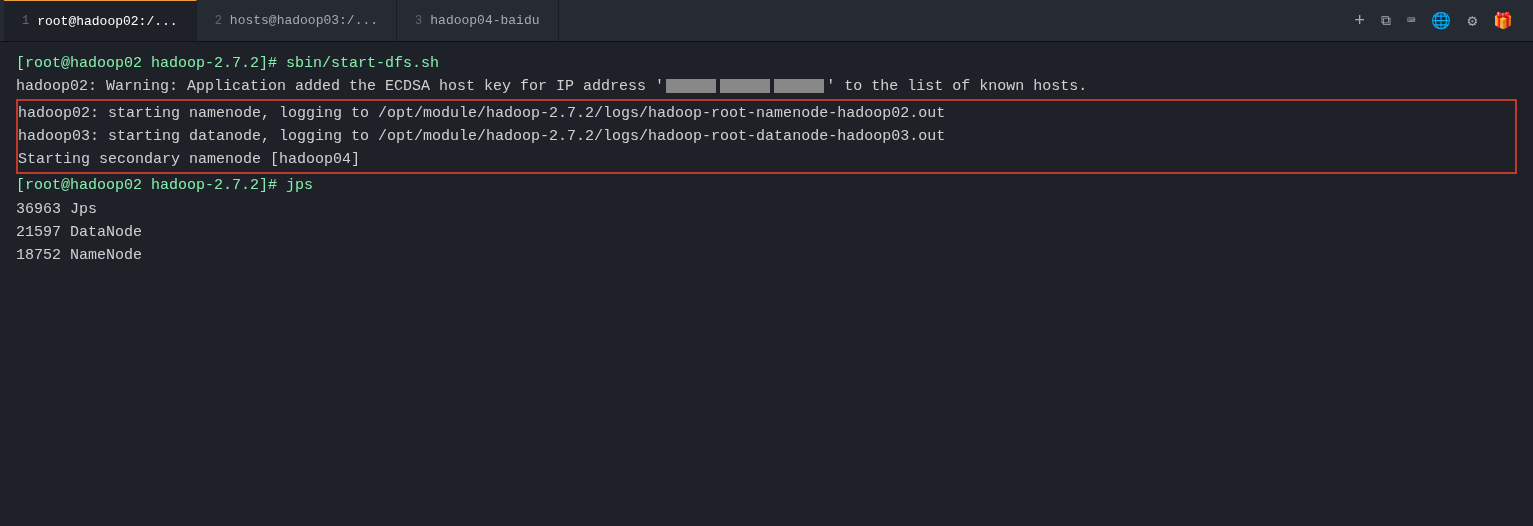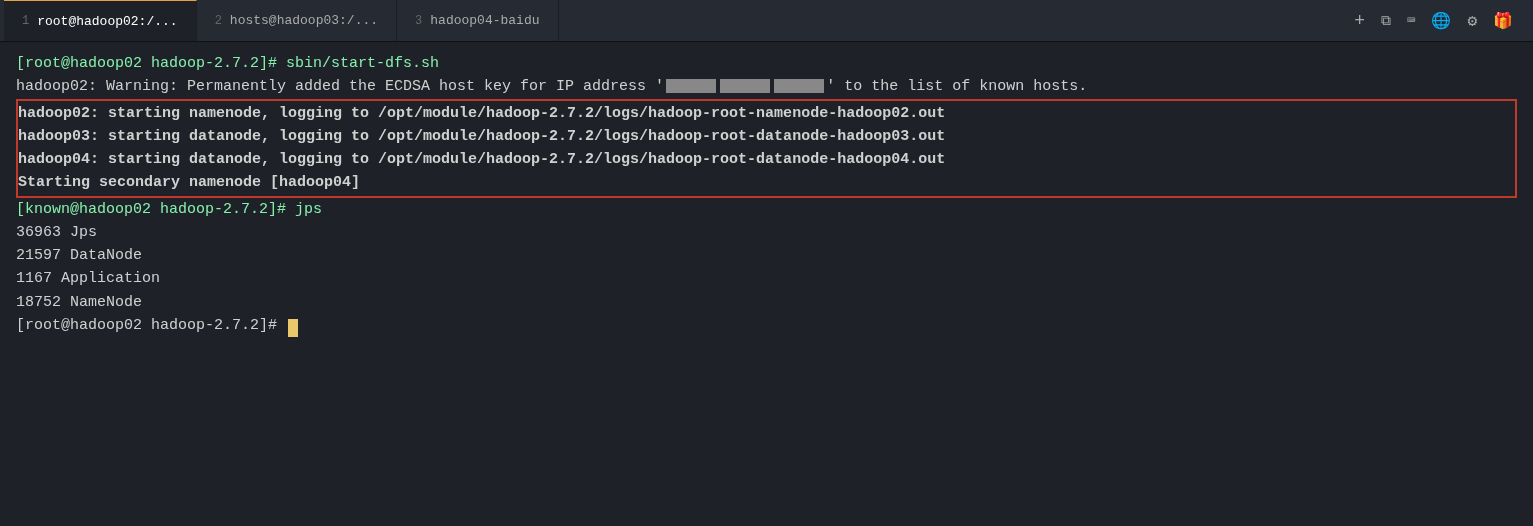--- a/index.html
+++ b/index.html
@@ -77,21 +77,20 @@
       display: block;
     }
 
     .prompt { color: #86efac; }
 
     
     .boxed-section {
       border: 2px solid #c0392b;
       padding: 1px 0;
       margin: 0;
-      font-weight: bold;
     }
 
     .boxed-line {
       display: block;
       white-space: pre;
     }
 
     
     .ip-box {
       display: inline-block;
@@ -136,30 +135,27 @@
       <span class="tab-action-btn" style="font-size:14px;">⌨</span>
       <span class="tab-action-btn" style="font-size:16px;">🌐</span>
       <span class="tab-action-btn" style="font-size:16px;">⚙</span>
       <span class="tab-action-btn" style="font-size:16px;">🎁</span>
     </div>
   </div>
 
   <div class="terminal">
 
     <span class="line prompt">[root@hadoop02 hadoop-2.7.2]# sbin/start-dfs.sh</span>
-    <span class="line">hadoop02: Warning: <span>Permanently</span> added the ECDSA host key for IP address '<span class="ip-box"></span><span class="ip-box"></span><span class="ip-box"></span>' to the list of known hosts.</span>
+    <span class="line">hadoop02: Warning: <span>Application</span> added the ECDSA host key for IP address '<span class="ip-box"></span><span class="ip-box"></span><span class="ip-box"></span>' to the list of known hosts.</span>
 
     <div class="boxed-section">
       <span class="boxed-line">hadoop02: starting namenode, logging to /opt/module/hadoop-2.7.2/logs/hadoop-root-namenode-hadoop02.out</span>
       <span class="boxed-line">hadoop03: starting datanode, logging to /opt/module/hadoop-2.7.2/logs/hadoop-root-datanode-hadoop03.out</span>
-      <span class="boxed-line">hadoop04: starting datanode, logging to /opt/module/hadoop-2.7.2/logs/hadoop-root-datanode-hadoop04.out</span>
       <span class="boxed-line">Starting secondary namenode [hadoop04]</span>
     </div>
 
-    <span class="line prompt">[known@hadoop02 hadoop-2.7.2]# jps</span>
+    <span class="line prompt">[root@hadoop02 hadoop-2.7.2]# jps</span>
     <span class="line">36963 Jps</span>
     <span class="line">21597 DataNode</span>
-    <span class="line">1167 Application</span>
     <span class="line">18752 NameNode</span>
-    <span class="line"><span>[root@hadoop02 hadoop-2.7.2]# </span><span class="cursor"></span></span>
 
   </div>
 </div>
 
 </body></html>

